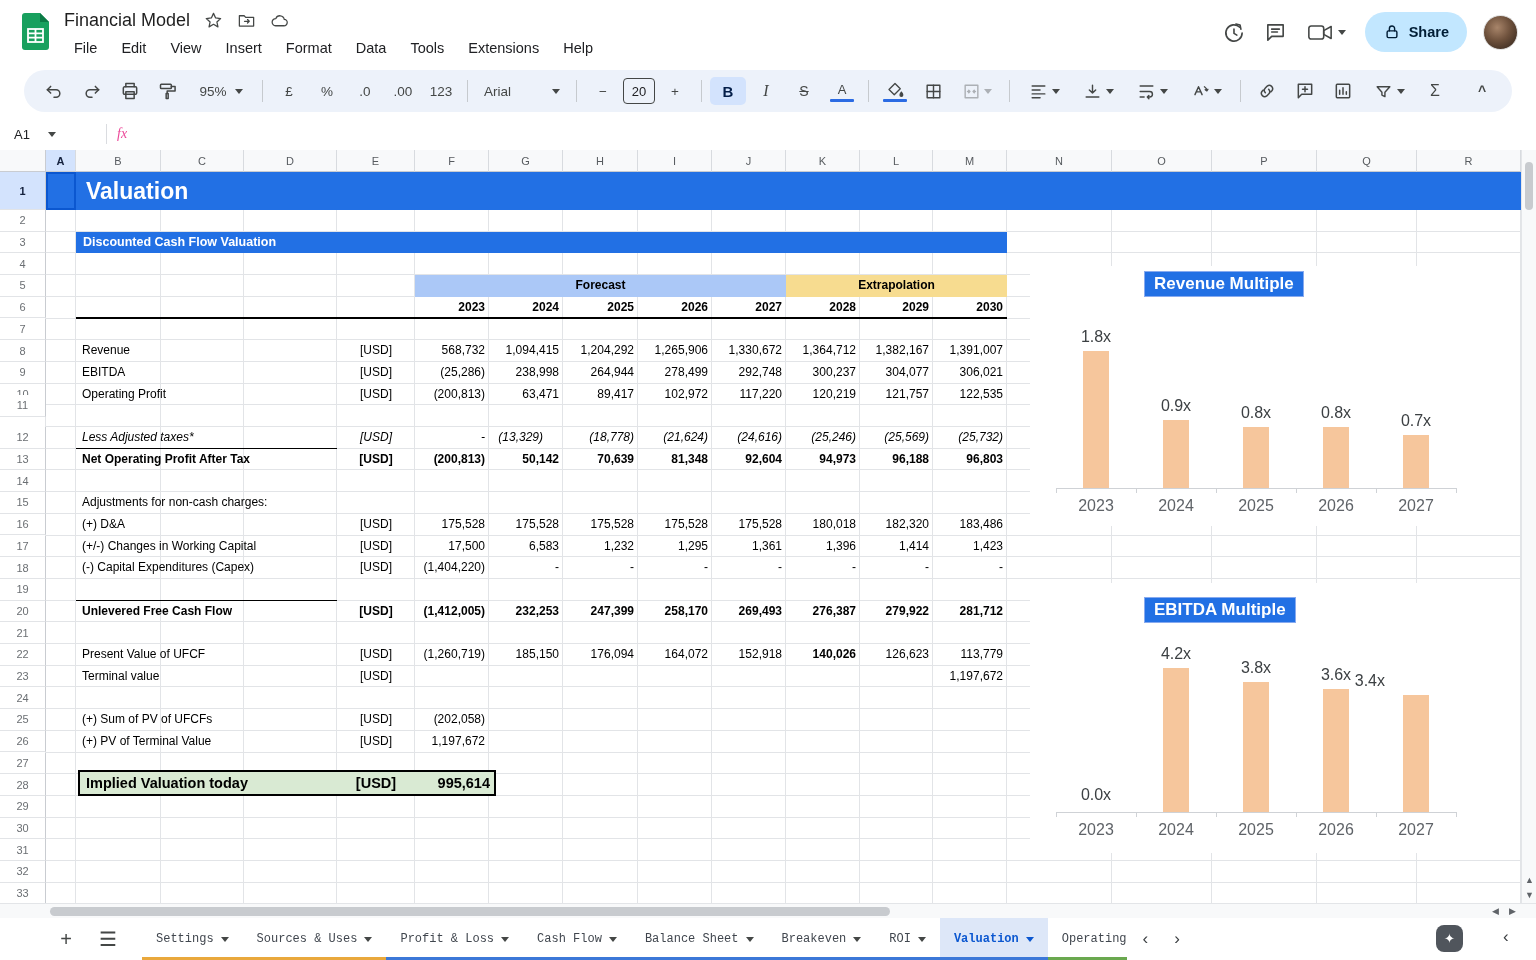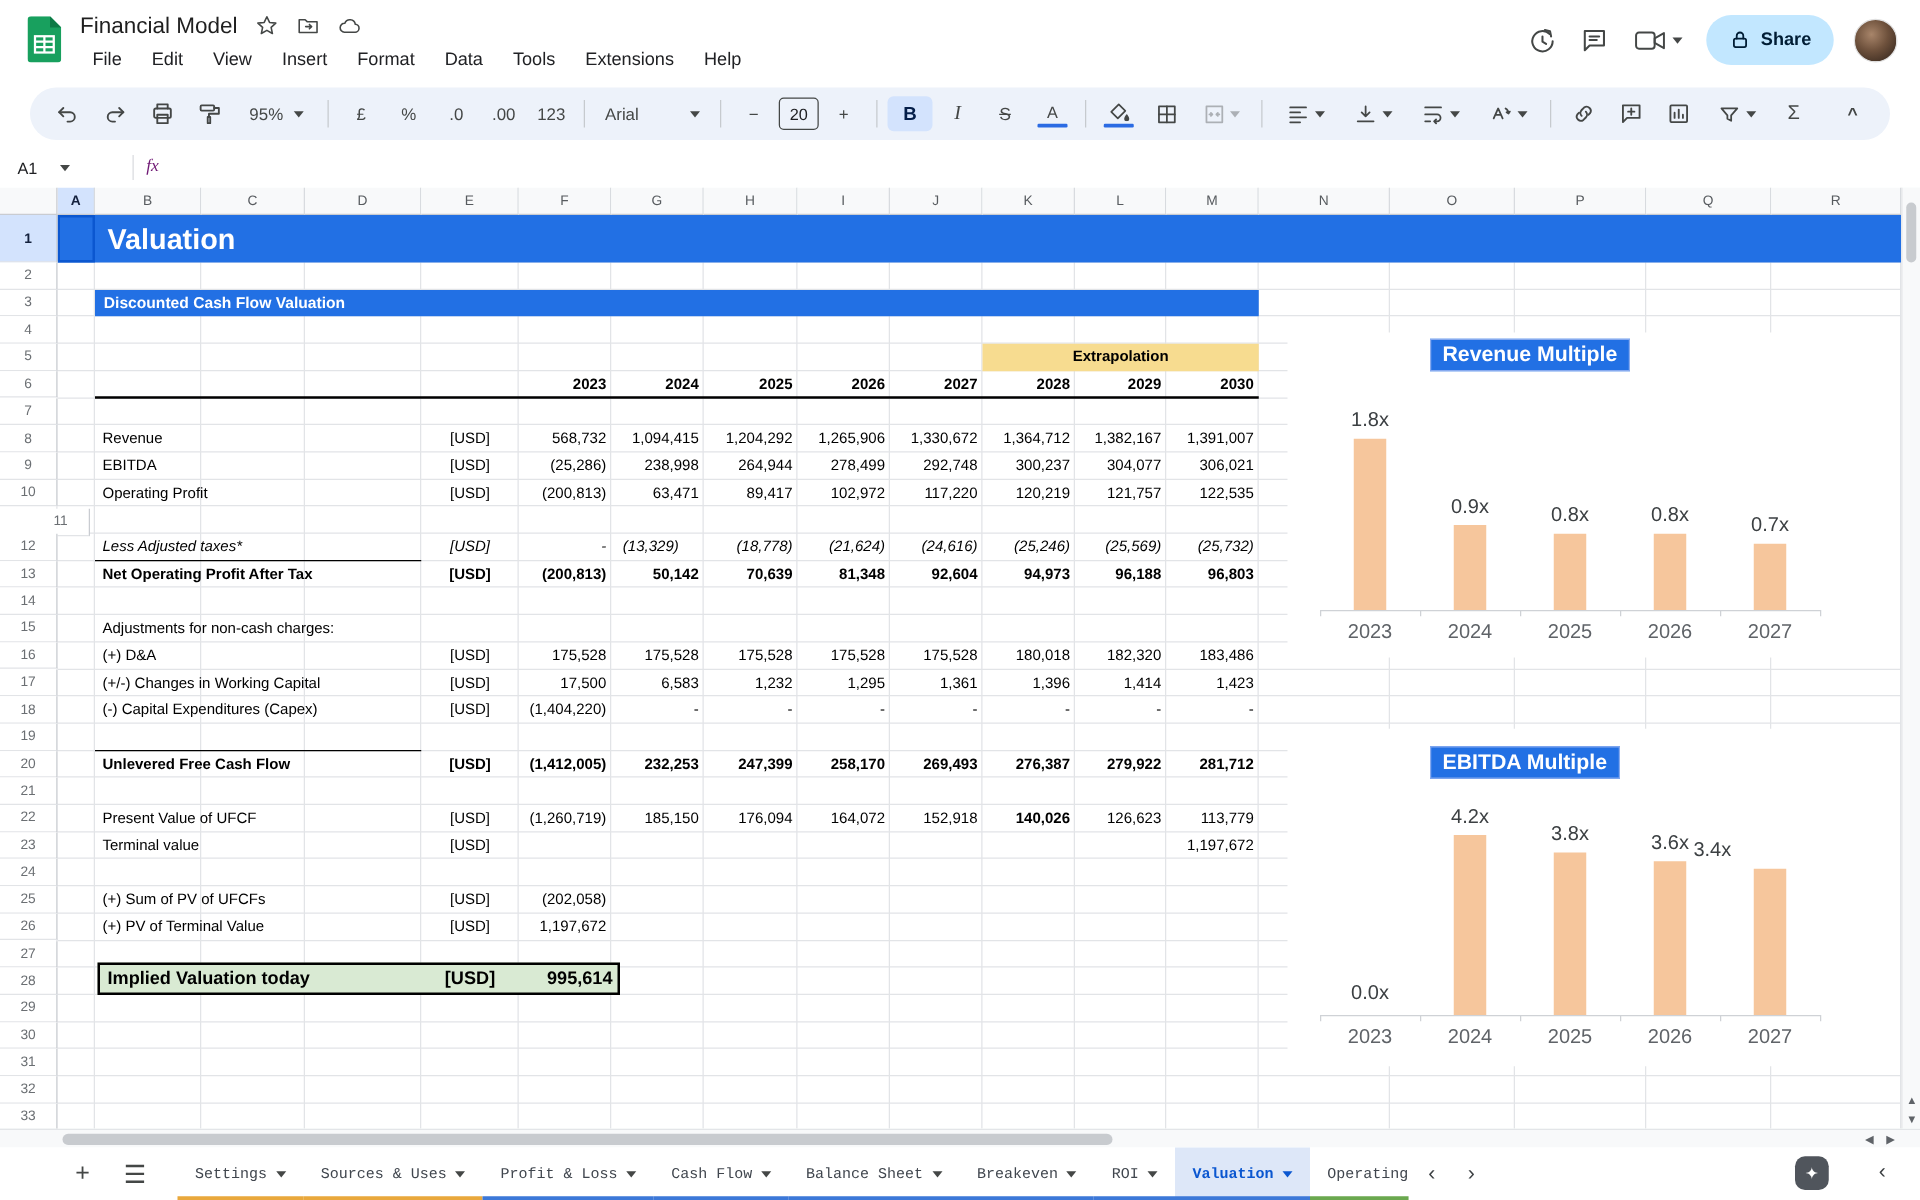--- a/index.html
+++ b/index.html
@@ -36,21 +36,21 @@
   .color-bar{position:absolute;left:6px;right:6px;bottom:3px;height:3.5px;background:#2b6be3;border-radius:1px;}
   #fontsize-box{width:30px;height:24px;border:1px solid #444746;border-radius:4px;display:flex;
     align-items:center;justify-content:center;font-size:13px;color:#202124;}
   #merge-btn{opacity:.38;}
   #collapse-btn{margin-left:auto;color:#444746;font-size:14px;font-weight:700;}
   
   #formula-row{position:absolute;left:0;top:118px;width:1536px;height:32px;background:#fff;
     display:flex;align-items:center;}
   #name-box{width:82px;padding-left:14px;font-size:13px;color:#202124;display:flex;align-items:center;gap:18px;}
   #fx-sep{width:1px;height:20px;background:#dadce0;margin:0 10px;}
-  #fx-label{font-size:14px;font-style:italic;color:#701a75;font-family:"Liberation Serif",serif;}
+  #fx-label{font-size:14px;font-style:italic;color:#ec4899;font-family:"Liberation Serif",serif;}
   
   #grid{position:absolute;left:0;top:150px;width:1536px;height:753px;overflow:hidden;background:#fff;}
   .gl{position:absolute;background:#e2e4e7;}
   .colhdr{position:absolute;top:0;height:22px;background:#f8f9fa;border-right:1px solid #d8dbdf;
     border-bottom:1px solid #c9ccd1;box-sizing:border-box;display:flex;align-items:center;
     justify-content:center;font-size:11px;color:#575b5f;}
   .rowhdr{position:absolute;left:0;width:46px;background:#fff;border-right:1px solid #c9ccd1;
     border-bottom:1px solid #e2e4e7;box-sizing:border-box;display:flex;align-items:center;
     justify-content:center;font-size:11px;color:#6b6f73;}
   .hdr-sel{background:#d3e3fd !important;color:#14213d !important;font-weight:700;}
@@ -354,20 +354,21 @@
     <div class="gl" style="left: 46px; top: 623.2px; width: 1475px; height: 1px;"></div>
     <div class="gl" style="left: 46px; top: 644.9px; width: 1475px; height: 1px;"></div>
     <div class="gl" style="left: 46px; top: 666.6px; width: 1475px; height: 1px;"></div>
     <div class="gl" style="left: 46px; top: 688.3px; width: 1475px; height: 1px;"></div>
     <div class="gl" style="left: 46px; top: 710px; width: 1475px; height: 1px;"></div>
     <div class="gl" style="left: 46px; top: 731.7px; width: 1475px; height: 1px;"></div>
     <div class="banner" style="left: 46px; top: 22px; width: 1475px; height: 38px; background: rgb(34, 112, 228);"></div>
     <div style="position: absolute; left: 86px; top: 22px; height: 38px; line-height: 38px; color: rgb(255, 255, 255); font-weight: 700; font-size: 23px;">Valuation</div>
     <div class="banner" style="left: 76px; top: 81.7px; width: 931px; height: 21.7px; background: rgb(34, 112, 228);"></div>
     <div style="position: absolute; left: 83px; top: 81.7px; height: 21.7px; line-height: 21.7px; color: rgb(255, 255, 255); font-weight: 700; font-size: 12.5px;">Discounted Cash Flow Valuation</div>
+    <div style="position: absolute; left: 415px; top: 125.1px; width: 371px; height: 21.7px; background: rgb(171, 200, 247); text-align: center; line-height: 21.7px; font-weight: 700; font-size: 12px; color: rgb(0, 0, 0);">Forecast</div>
     <div style="position: absolute; left: 786px; top: 125.1px; width: 221px; height: 21.7px; background: rgb(247, 220, 144); text-align: center; line-height: 21.7px; font-weight: 700; font-size: 12px; color: rgb(0, 0, 0);">Extrapolation</div>
     <div class="cell-txt num" style="left: 400px; top: 146.8px; width: 85px; line-height: 21.7px; font-weight: 700;">2023</div>
     <div class="cell-txt num" style="left: 474px; top: 146.8px; width: 85px; line-height: 21.7px; font-weight: 700;">2024</div>
     <div class="cell-txt num" style="left: 549px; top: 146.8px; width: 85px; line-height: 21.7px; font-weight: 700;">2025</div>
     <div class="cell-txt num" style="left: 623px; top: 146.8px; width: 85px; line-height: 21.7px; font-weight: 700;">2026</div>
     <div class="cell-txt num" style="left: 697px; top: 146.8px; width: 85px; line-height: 21.7px; font-weight: 700;">2027</div>
     <div class="cell-txt num" style="left: 771px; top: 146.8px; width: 85px; line-height: 21.7px; font-weight: 700;">2028</div>
     <div class="cell-txt num" style="left: 844px; top: 146.8px; width: 85px; line-height: 21.7px; font-weight: 700;">2029</div>
     <div class="cell-txt num" style="left: 918px; top: 146.8px; width: 85px; line-height: 21.7px; font-weight: 700;">2030</div>
     <div class="rule" style="left: 76px; top: 167px; width: 931px; height: 2px;"></div>
@@ -557,21 +558,21 @@
     <div class="rowhdr hdr-sel" style="top: 22px; height: 38px;">1</div>
     <div class="rowhdr" style="top: 60px; height: 21.7px;">2</div>
     <div class="rowhdr" style="top: 81.7px; height: 21.7px;">3</div>
     <div class="rowhdr" style="top: 103.4px; height: 21.7px;">4</div>
     <div class="rowhdr" style="top: 125.1px; height: 21.7px;">5</div>
     <div class="rowhdr" style="top: 146.8px; height: 21.7px;">6</div>
     <div class="rowhdr" style="top: 168.5px; height: 21.7px;">7</div>
     <div class="rowhdr" style="top: 190.2px; height: 21.7px;">8</div>
     <div class="rowhdr" style="top: 211.9px; height: 21.7px;">9</div>
     <div class="rowhdr" style="top: 233.6px; height: 21.7px;">10</div>
-    <div class="rowhdr" style="top: 257px; height: 21.7px; margin-left: 26px;">11</div>
+    <div class="rowhdr" style="top: 245px; height: 21.7px;">11</div>
     <div class="rowhdr" style="top: 277px; height: 21.7px;">12</div>
     <div class="rowhdr" style="top: 298.7px; height: 21.7px;">13</div>
     <div class="rowhdr" style="top: 320.4px; height: 21.7px;">14</div>
     <div class="rowhdr" style="top: 342.1px; height: 21.7px;">15</div>
     <div class="rowhdr" style="top: 363.8px; height: 21.7px;">16</div>
     <div class="rowhdr" style="top: 385.5px; height: 21.7px;">17</div>
     <div class="rowhdr" style="top: 407.2px; height: 21.7px;">18</div>
     <div class="rowhdr" style="top: 428.9px; height: 21.7px;">19</div>
     <div class="rowhdr" style="top: 450.6px; height: 21.7px;">20</div>
     <div class="rowhdr" style="top: 472.3px; height: 21.7px;">21</div>

